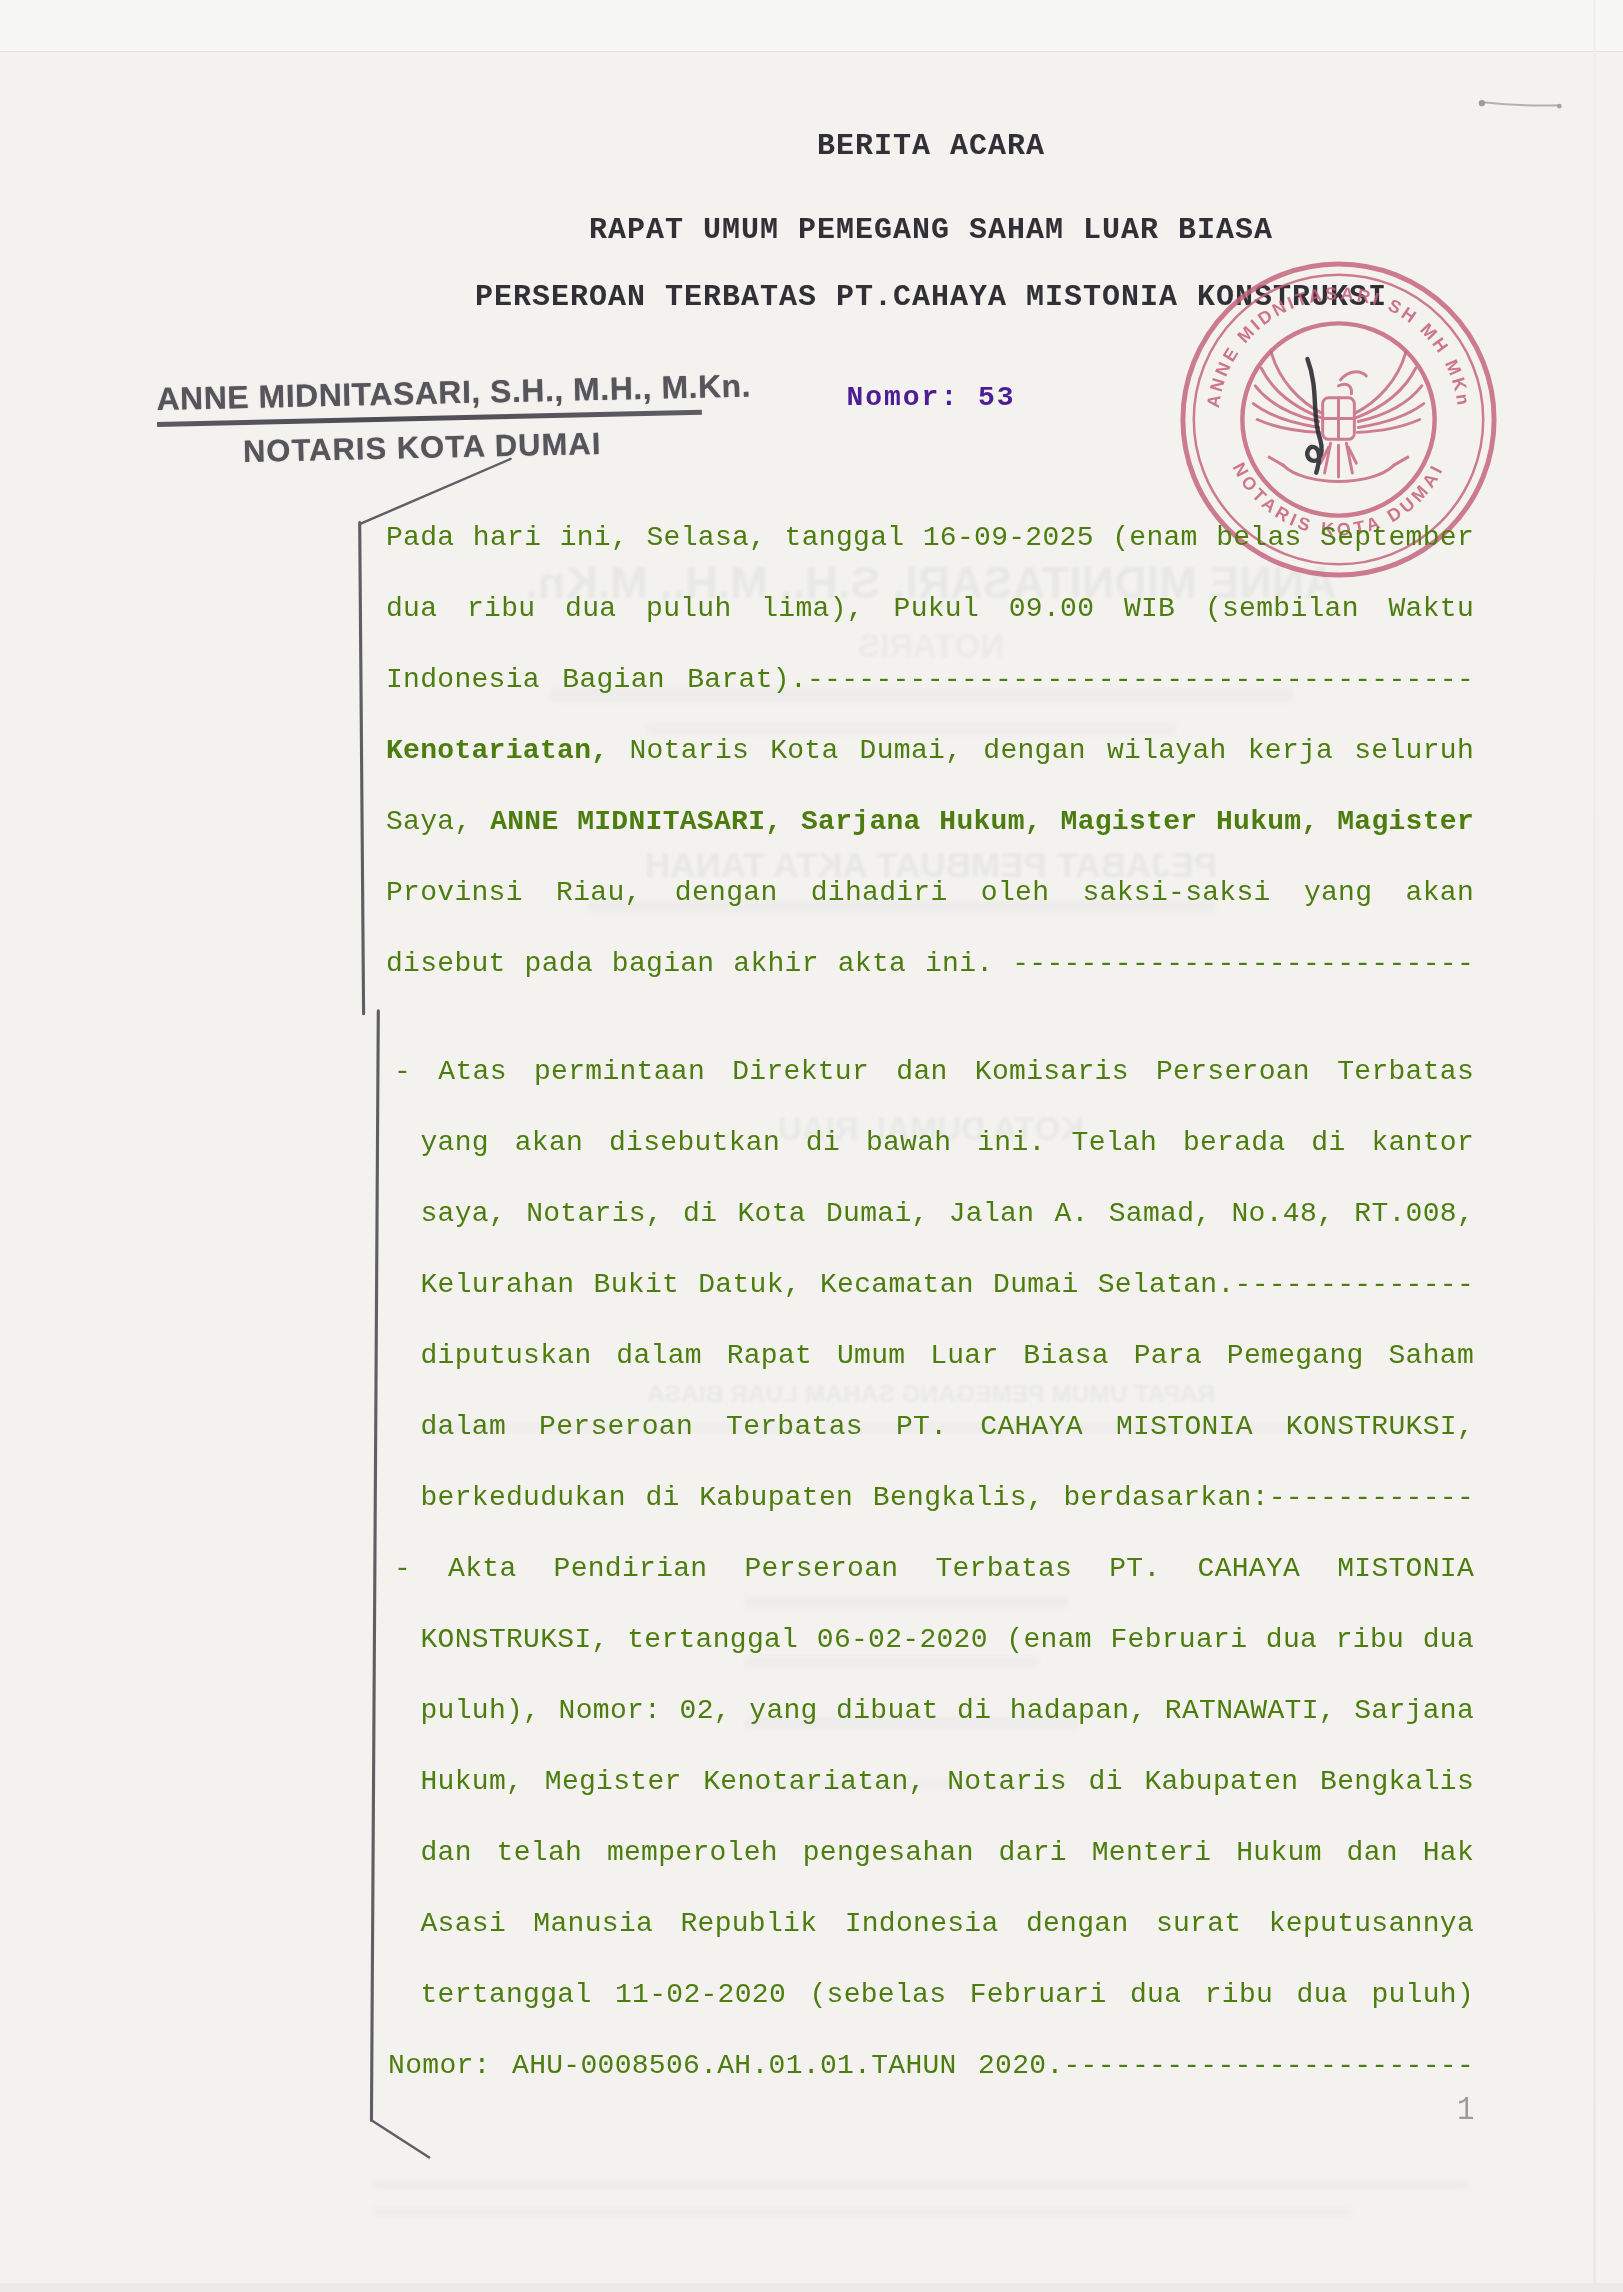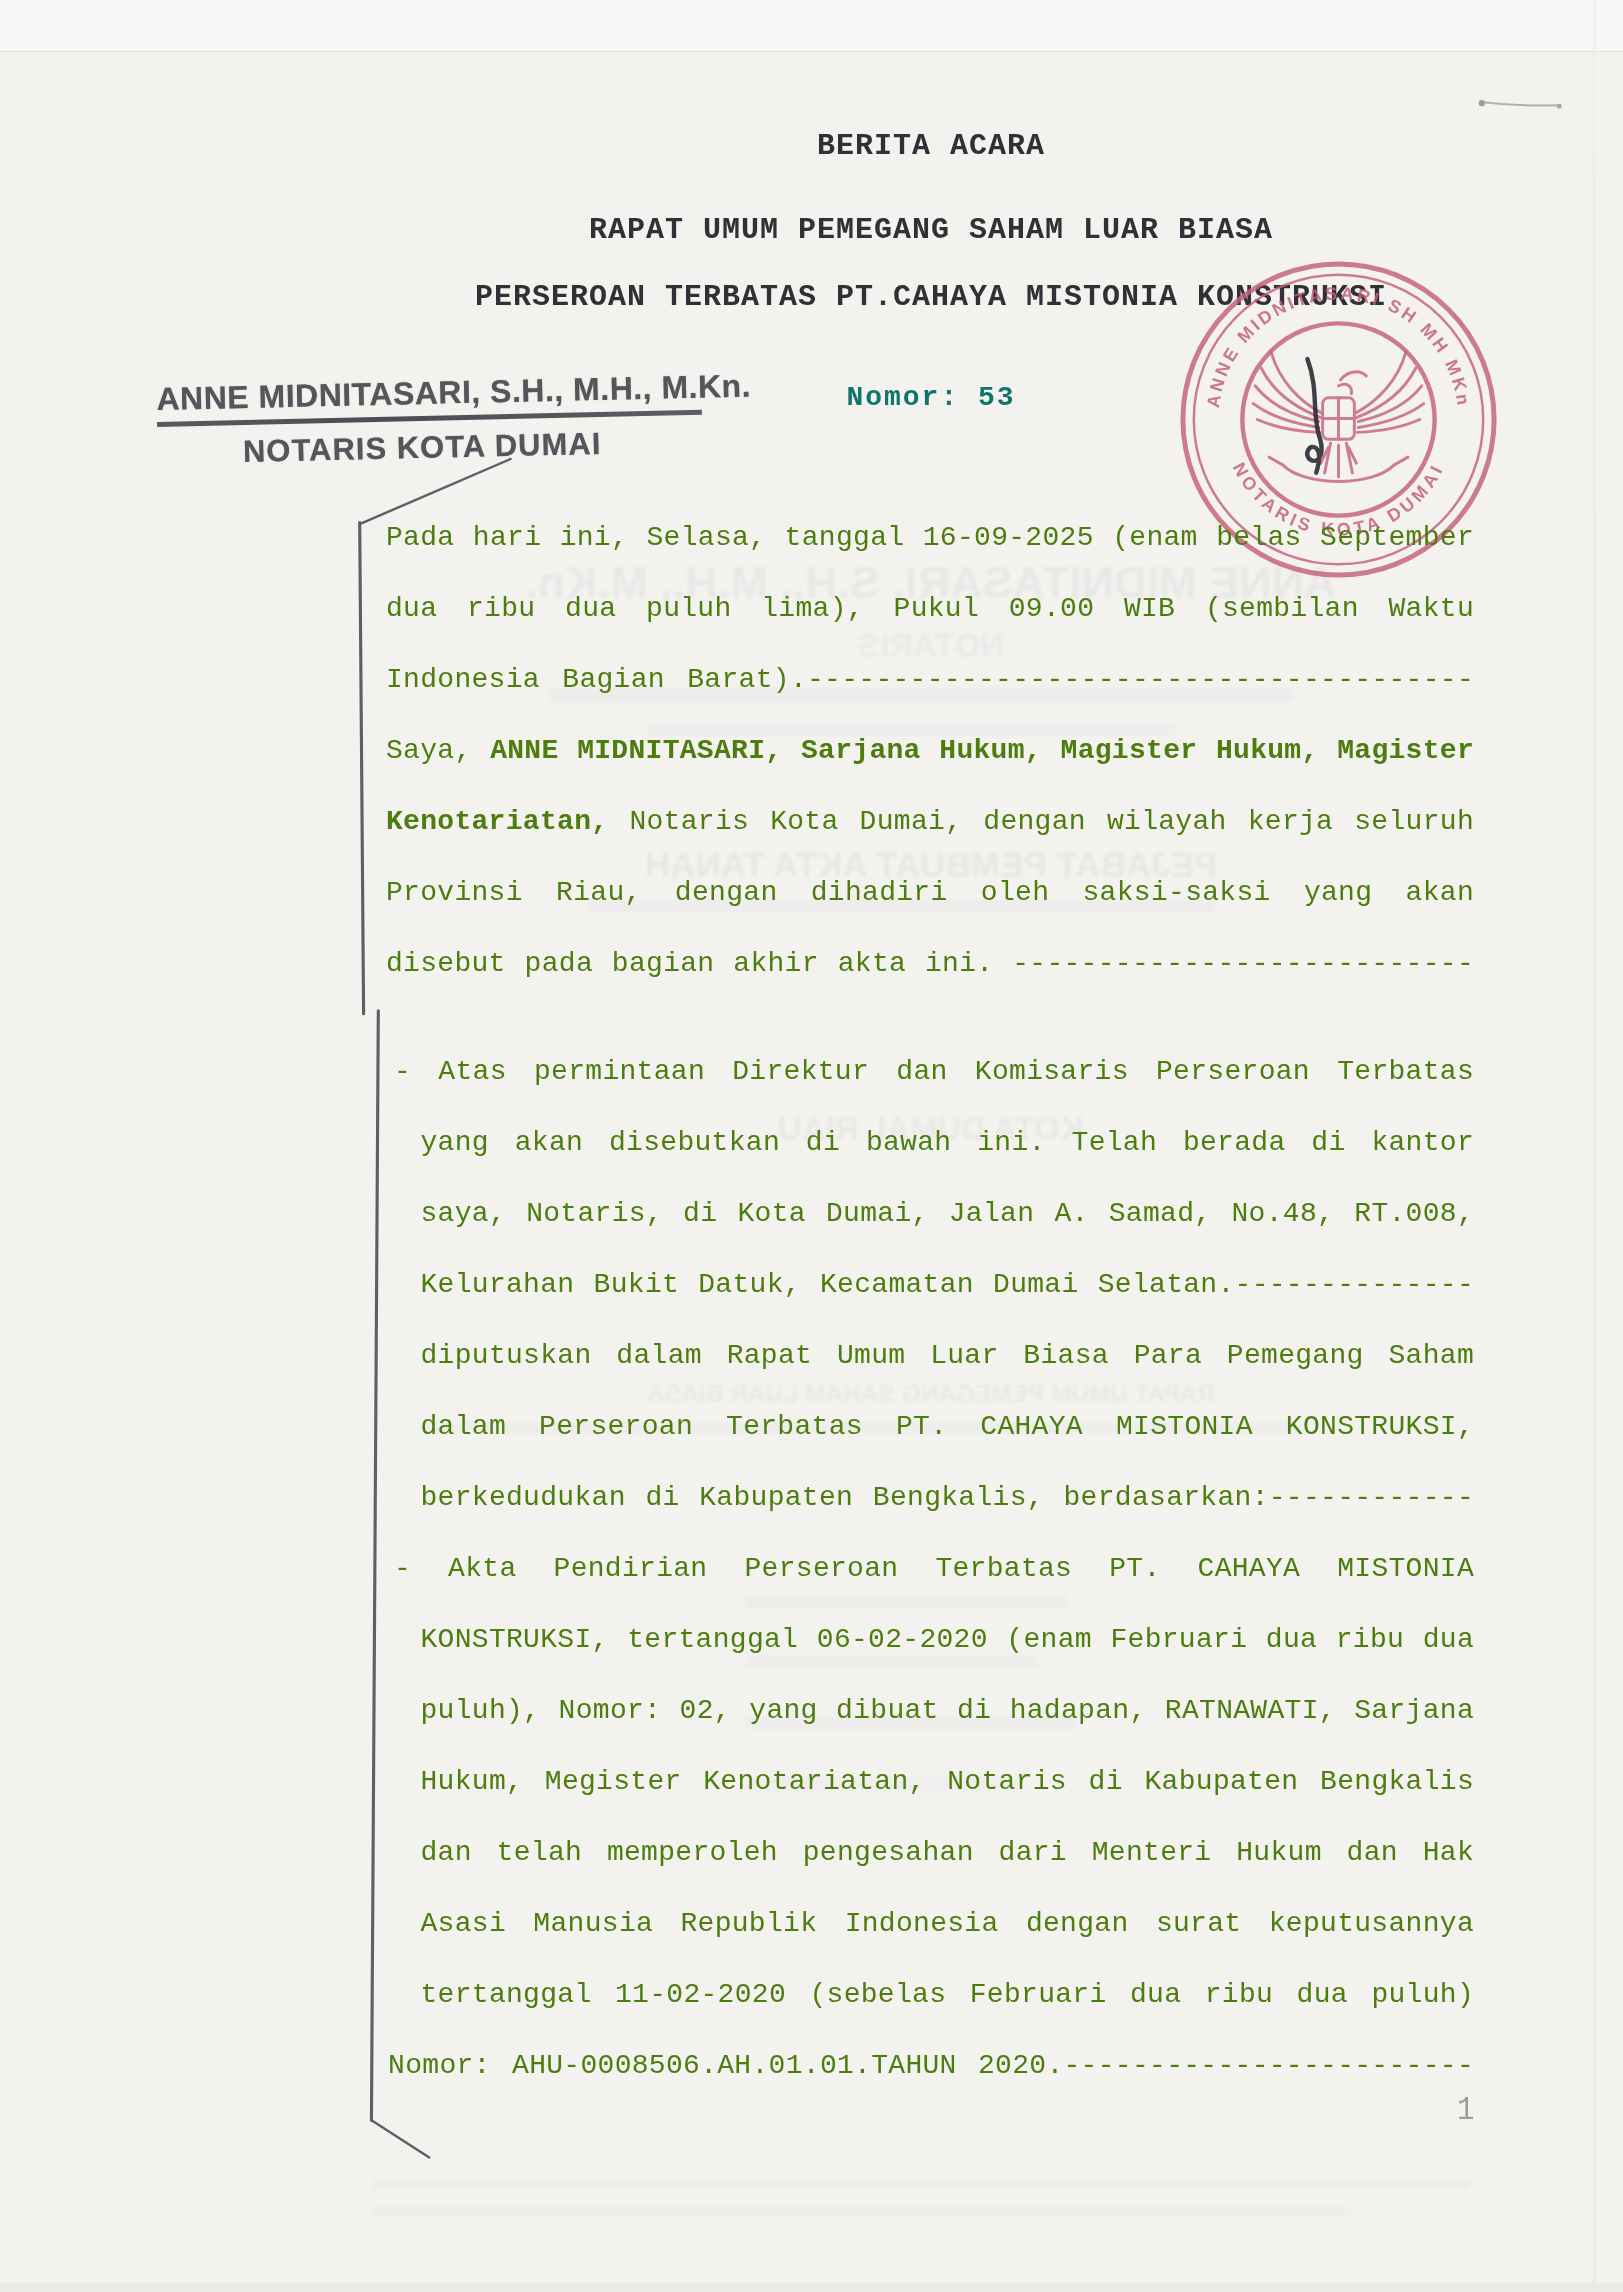--- a/index.html
+++ b/index.html
@@ -12,21 +12,21 @@
   .top-edge{position:absolute;left:0;top:0;width:1623px;height:51px;
     background:#f7f7f5;border-bottom:1px solid #e2e1de;}
   .right-fold{position:absolute;top:0;right:27.4px;width:2.9px;height:2293px;
     background:linear-gradient(#eeede9,#e7e6e2);opacity:.7;}
   .bottom-edge{position:absolute;left:0;bottom:0;width:1623px;height:9.8px;
     background:#eceae6;}
 
   .title{position:absolute;left:387px;width:1088px;text-align:center;
     font-weight:bold;font-size:30px;letter-spacing:1px;color:#303036;}
   .nomor{position:absolute;left:387px;width:1088px;text-align:center;
-    font-weight:bold;font-size:28px;letter-spacing:2px;color:#0f766e;}
+    font-weight:bold;font-size:28px;letter-spacing:2px;color:#4c1d95;}
 
   .stamp{position:absolute;left:157px;top:375px;width:529px;
     transform:rotate(-1.3deg);
     font-family:"Liberation Sans","DejaVu Sans",sans-serif;
     color:#55555b; text-shadow:0 0 1px rgba(85,85,92,.65);}
   .stamp .l1{font-size:32px;font-weight:bold;white-space:nowrap;letter-spacing:0.5px;}
   .stamp .rule{height:4.9px;margin-top:3.9px;width:103%;
     background:linear-gradient(90deg,#5a5a60,#4c4c52 40%,#5d5d63);}
   .stamp .l2{font-size:31px;font-weight:bold;text-align:center;margin-top:8.8px;letter-spacing:1px;}
 
@@ -130,22 +130,22 @@
         <path d="M112,214 C134,236 202,236 224,214"></path>
         <path d="M112,214 L98,206 M224,214 L238,206"></path>
       </g>
     </svg>
   </div>
 
   <div class="bodyblock" style="left:386px;top:502px;width:1088px;">
       <div class="tline ind0"><span>Pada hari ini, Selasa, tanggal 16-09-2025 (enam belas September</span></div>
       <div class="tline ind0"><span>dua ribu dua puluh lima), Pukul 09.00 WIB (sembilan Waktu</span></div>
       <div class="tline ind0"><span>Indonesia Bagian Barat).---------------------------------------</span></div>
+      <div class="tline ind0"><span class="b">Kenotariatan,</span><span> Notaris Kota Dumai, dengan wilayah kerja seluruh</span></div>
       <div class="tline ind0"><span>Saya, </span><span class="b">ANNE MIDNITASARI, Sarjana Hukum, Magister Hukum, Magister</span></div>
-      <div class="tline ind0"><span class="b">Kenotariatan,</span><span> Notaris Kota Dumai, dengan wilayah kerja seluruh</span></div>
       <div class="tline ind0"><span>Provinsi Riau, dengan dihadiri oleh saksi-saksi yang akan</span></div>
       <div class="tline ind0"><span>disebut pada bagian akhir akta ini. ---------------------------</span></div>
     </div>
   <div class="bodyblock" style="left:394px;top:1036px;width:1080px;">
       <div class="tline ind0"><span>- Atas permintaan Direktur dan Komisaris Perseroan Terbatas</span></div>
       <div class="tline ind1"><span>yang akan disebutkan di bawah ini. Telah berada di kantor</span></div>
       <div class="tline ind1"><span>saya, Notaris, di Kota Dumai, Jalan A. Samad, No.48, RT.008,</span></div>
       <div class="tline ind1"><span>Kelurahan Bukit Datuk, Kecamatan Dumai Selatan.--------------</span></div>
       <div class="tline ind1"><span>diputuskan dalam Rapat Umum Luar Biasa Para Pemegang Saham</span></div>
       <div class="tline ind1"><span>dalam Perseroan Terbatas PT. CAHAYA MISTONIA KONSTRUKSI,</span></div>

